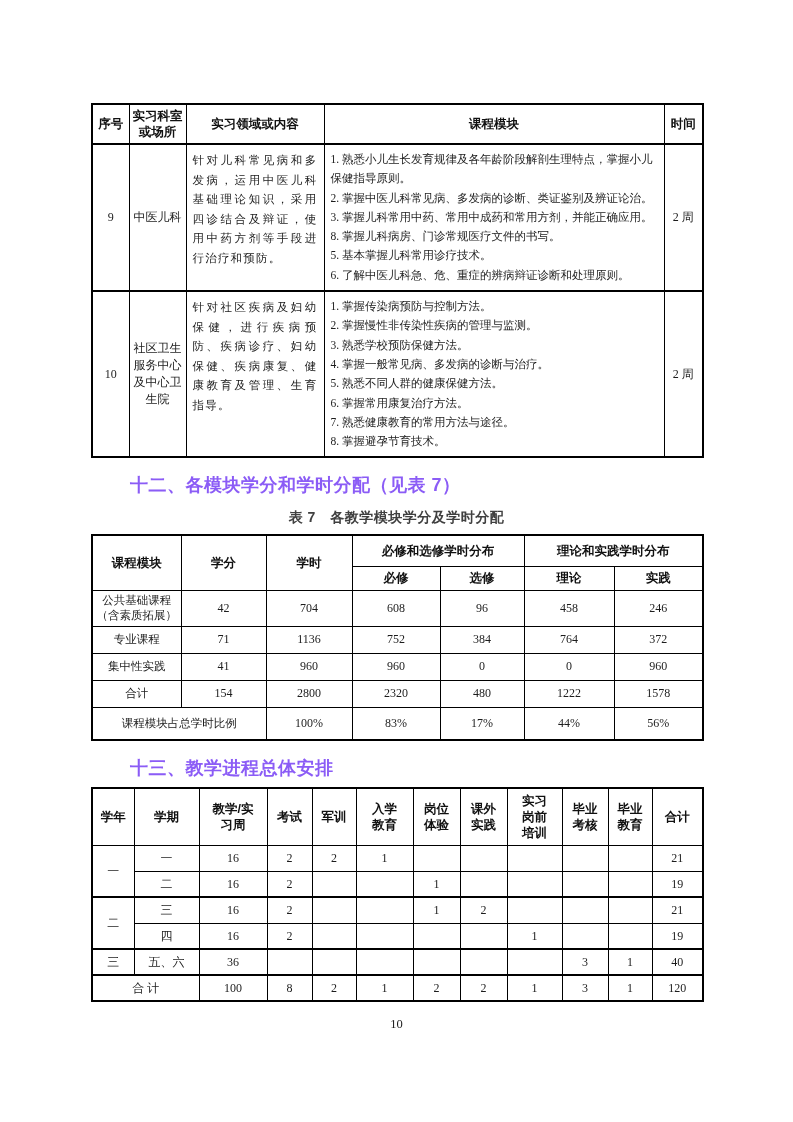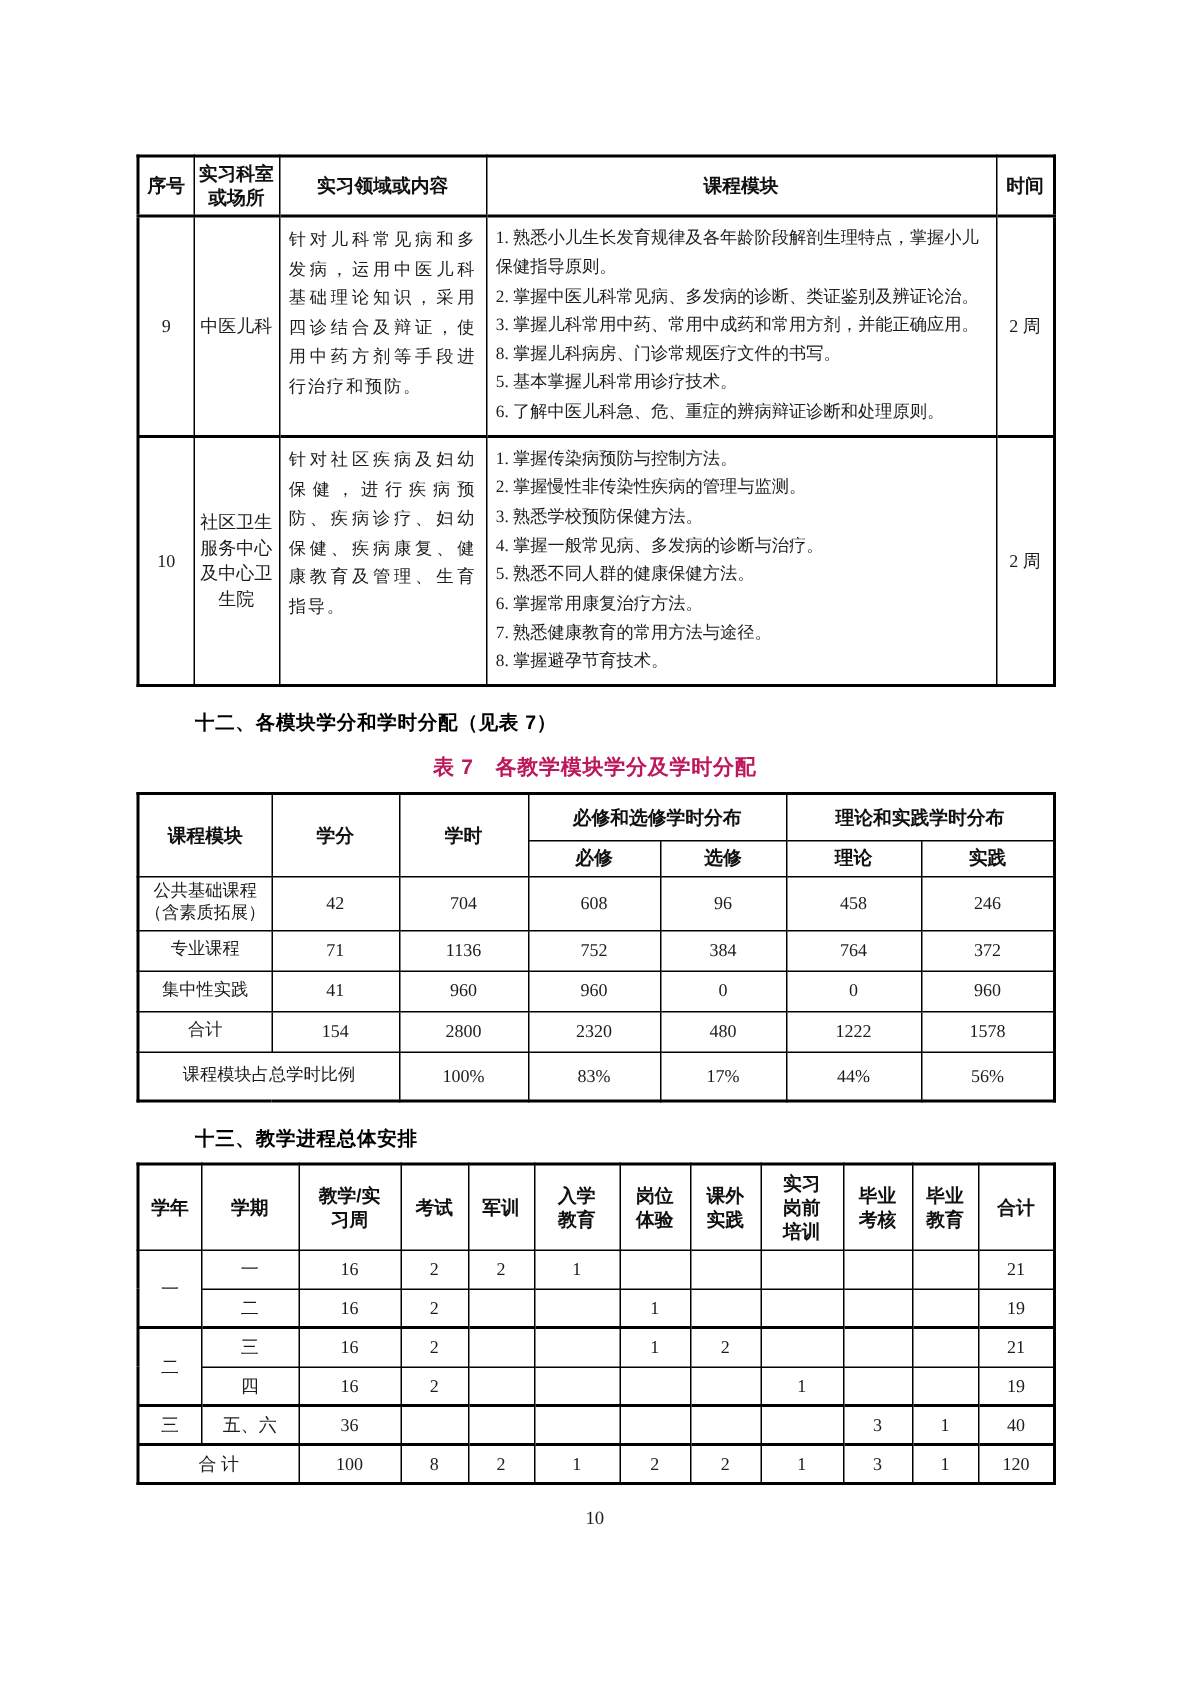--- a/index.html
+++ b/index.html
@@ -21,23 +21,23 @@
   .t1 tr.r0    { height:143px; }
   .t1 tr.r1    { height:164px; }
   .t1 td.c-mid { text-align:center; vertical-align:middle; padding:2px 3px; line-height:17px; }
   .t1 td.c-content { vertical-align:top; padding:6px 6px; text-align:justify; text-justify:inter-character;
                      line-height:19.5px; letter-spacing:1.2px; font-size:11.5px;margin-left:16px; }
   .t1 td.c-req { vertical-align:top; padding:5px 6px; line-height:19.3px; font-size:11.5px; }
   .req-item { margin:0; }
 
   
   .sec-heading { margin:15px 0 0 39px; font-family:"Liberation Sans","DejaVu Sans",sans-serif;
-                 font-weight:bold; font-size:13px; color:#000000; letter-spacing:0.5px; }
+                 font-weight:bold; font-size:18px; color:#8b5cf6; letter-spacing:0.5px; }
   .tbl-title { margin-top:12px; text-align:center; font-family:"Liberation Sans","DejaVu Sans",sans-serif;
-               font-weight:bold; font-size:14px; color:#be185d; letter-spacing:0.5px; }
+               font-weight:bold; font-size:14px; color:#404040; letter-spacing:0.5px; }
 
   
   .t2 { margin-top:7px; border:2px solid #000; }
   .t2 tr.h1 { height:31px; }
   .t2 tr.h2 { height:24px; }
   .t2 tr.d0 { height:36px;margin-top:12px; }
   .t2 tr.d1, .t2 tr.d2, .t2 tr.d3 { height:27px; }
   .t2 tr.ratio { height:33px;margin-left:26px; }
   .t2 td { text-align:center; vertical-align:middle; padding:2px 2px; line-height:15px; }
   .t2 td.c-label { font-size:11.5px; }

